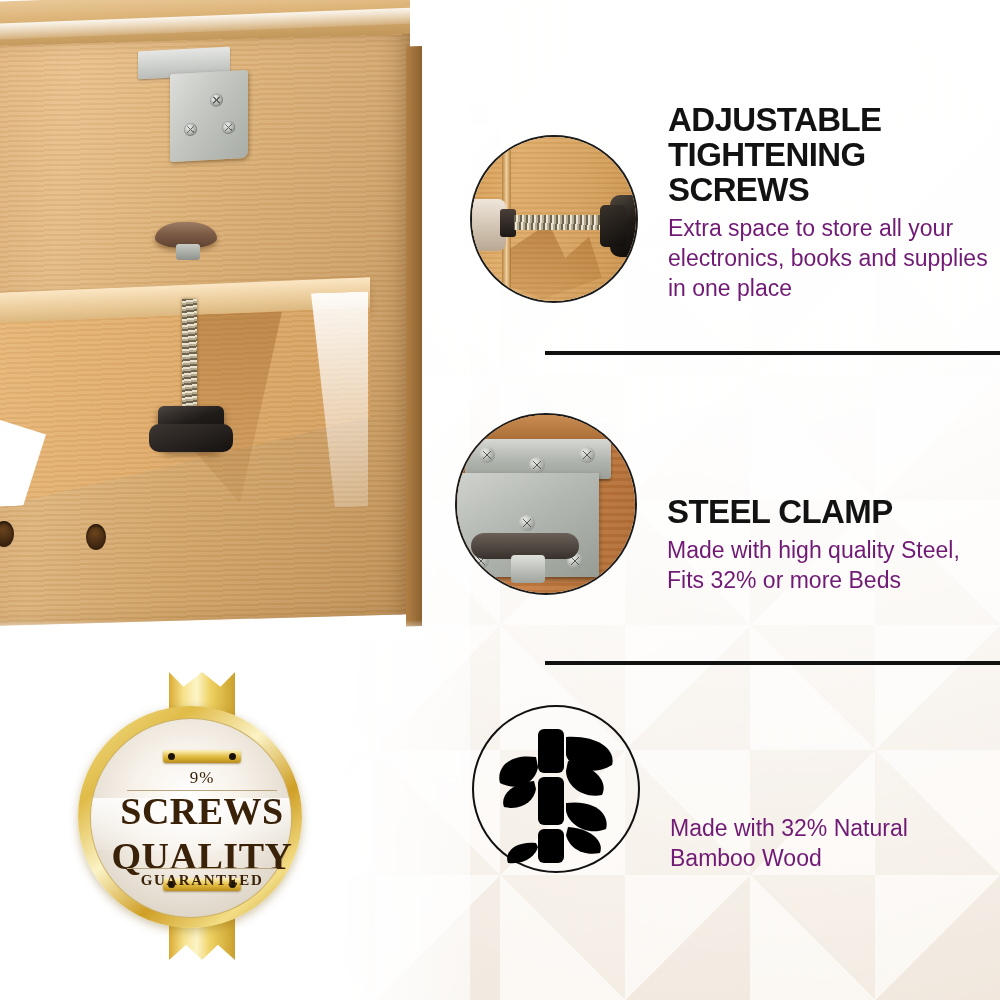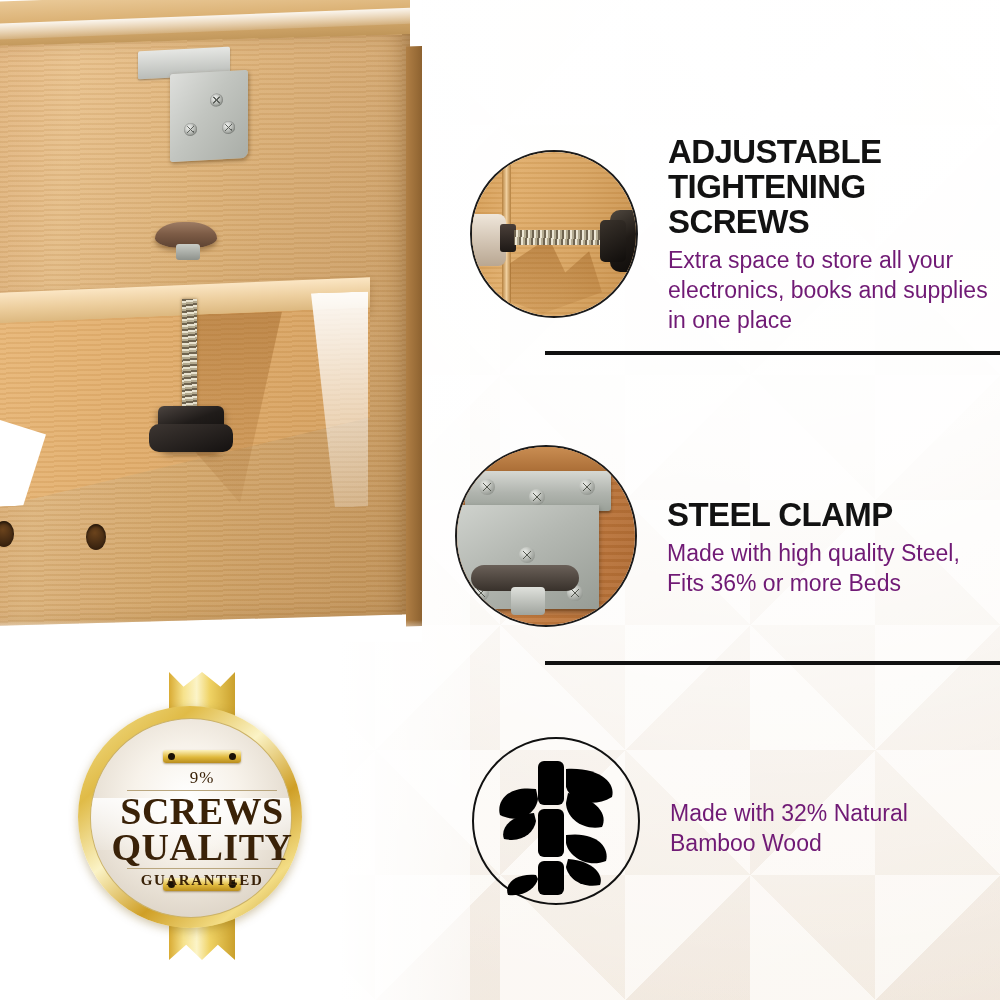--- a/index.html
+++ b/index.html
@@ -155,21 +155,21 @@
     position:absolute;width:20px;height:26px;border-radius:50%;
     background:radial-gradient(circle at 44% 34%,#6b431c,#3b2410 72%,#2a1809);
     box-shadow:inset 0 2px 3px rgba(0,0,0,.55);
   }
   .pp-bottom-fade{
     position:absolute;left:0;bottom:0;width:432px;height:22px;
     background:linear-gradient(180deg,rgba(255,255,255,0),#ffffff 78%);
   }
 
   
-  .feature{position:absolute;display:flex;align-items:center;margin-top:32px;}
+  .feature{position:absolute;display:flex;align-items:flex-end;}
   .circle{
     position:relative;flex:0 0 auto;border-radius:50%;overflow:hidden;
   }
   .circle.photo{border:2px solid #1b1b1b;}
   .circle.icon-circle{border:2px solid #111111;background:transparent;overflow:visible;}
 
   
   .c1-bg{position:absolute;inset:0;
     background:
       repeating-linear-gradient(180deg,rgba(150,100,40,.10) 0 2px,rgba(255,255,255,.05) 2px 5px),
@@ -334,21 +334,21 @@
       <div class="c2-plate-main">
         <div class="c2-scr" style="left:62px;top:42px;"></div>
         <div class="c2-scr" style="left:16px;top:80px;"></div>
         <div class="c2-scr" style="left:110px;top:80px;"></div>
       </div>
       <div class="c2-dark"></div>
       <div class="c2-nut"></div>
     </div>
     <div class="feat-text" style="width:310px;padding-top:22px;">
       <p class="feat-title">STEEL CLAMP</p>
-      <p class="feat-desc">Made with high quality Steel, Fits 36% or more Beds</p>
+      <p class="feat-desc">Made with high quality Steel, Fits 32% or more Beds</p>
     </div>
   </div>
 
   <div class="divider" style="left:545px;top:661px;width:455px;"></div>
 
   <div class="feature" style="left:472px;top:705px;width:520px;">
     <div class="circle icon-circle" style="width:164px;height:164px;">
       <svg width="160" height="160" viewBox="0 0 160 160" style="position:absolute;left:0;top:0;">
         <g fill="#000000">
           <rect x="64" y="22" width="26" height="44" rx="6"></rect>
@@ -383,18 +383,18 @@
       <span class="cap" style="right:5px;"></span>
     </div>
     <div class="ribbon-bar" style="left:50%;top:206px;">
       <span class="cap" style="left:5px;"></span>
       <span class="cap" style="right:5px;"></span>
     </div>
 
     <div class="badge-txt b-100" style="top:96px;">9%</div>
     <div class="b-rule" style="top:118px;width:150px;"></div>
     <div class="badge-txt b-premium" style="top:120px;">SCREWS</div>
-    <div class="badge-txt b-quality" style="top:156px;">QUALITY</div>
+    <div class="badge-txt b-quality" style="top:165px;">QUALITY</div>
     <div class="b-rule" style="top:196px;width:150px;"></div>
     <div class="badge-txt b-guar" style="top:200px;">GUARANTEED</div>
   </div>
 
 </div>
 
 </body></html>

